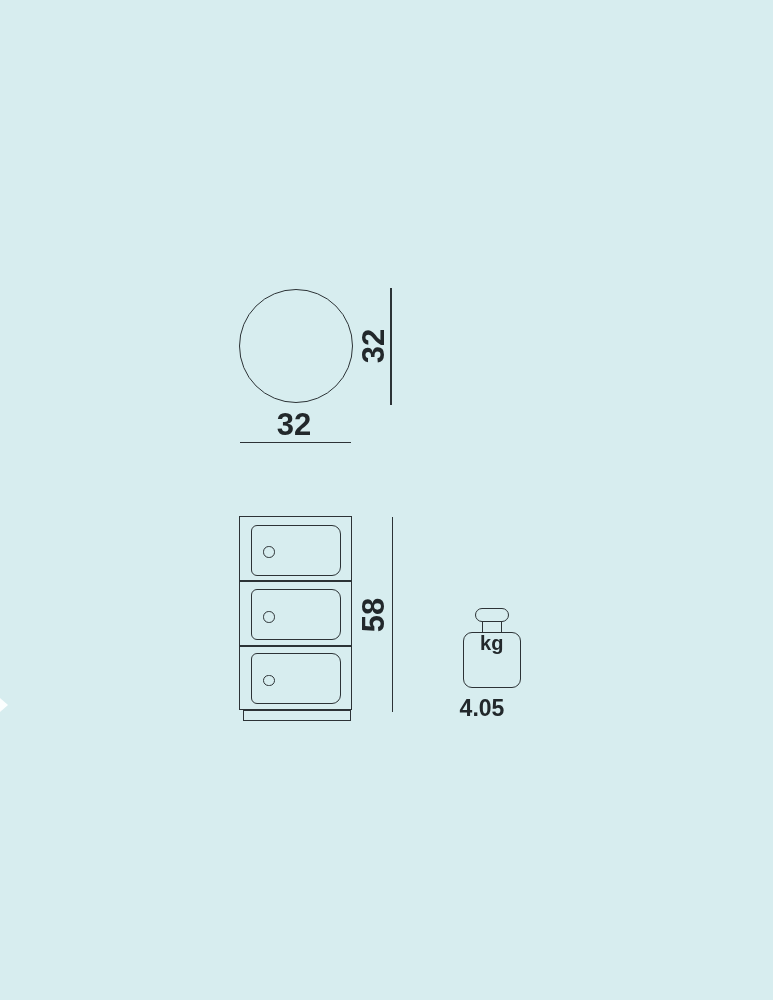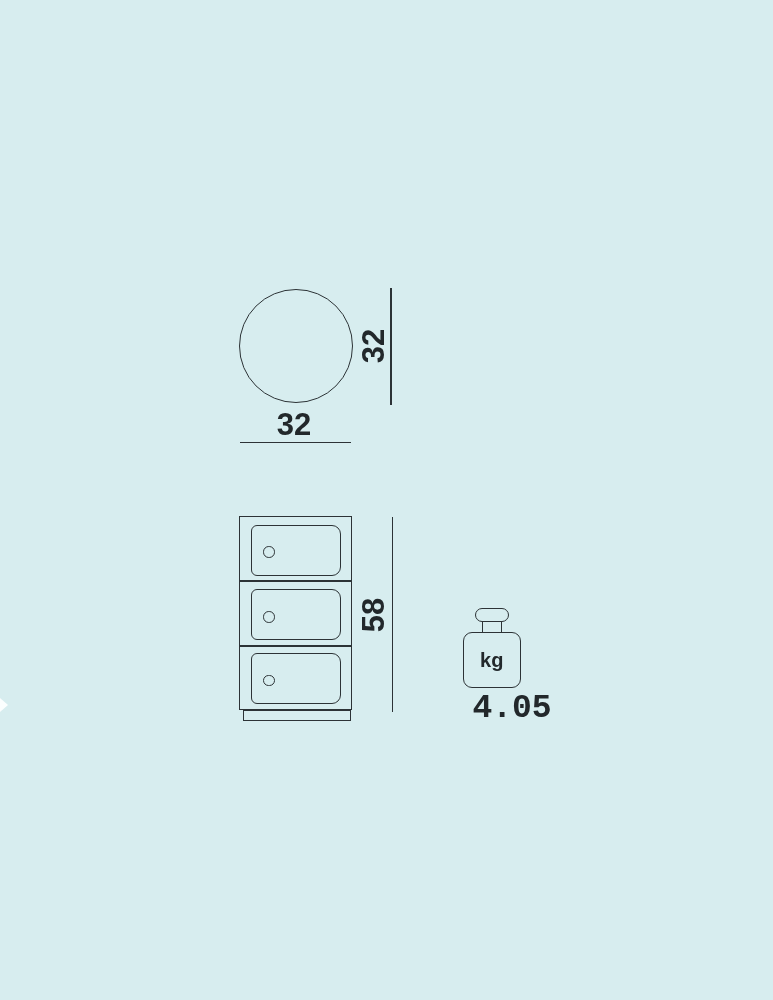--- a/index.html
+++ b/index.html
@@ -67,29 +67,29 @@
     border-radius: 8px;
     background: #d7edef;
     z-index: 2;
   }
   .weight-neck-l { left: 481.5px; top: 619px; width: 1.8px; height: 14px; z-index: 1; }
   .weight-neck-r { left: 500.5px; top: 619px; width: 1.8px; height: 14px; z-index: 1; }
   .weight-body {
     left: 463px; top: 631.5px;
     width: 57.5px; height: 56px;
     border-radius: 9px;
-    display: flex; align-items: center; justify-content: center;
+    display: flex; justify-content: center;
   }
   .weight-unit { font-size: 20px; font-weight: 700; line-height: 1; }
   .weight-value {
     position: absolute;
-    left: 462px; top: 694px;
+    left: 432px; top: 694px;
     width: 100px; height: 28px;
     display: flex; align-items: center; justify-content: center;
-    font-size: 33px; font-weight: 700; line-height: 1; font-family: Liberation Mono, monospace;
+    font-size: 23px; font-weight: 700; line-height: 1;
   }
   
   .edge-artifact {
     position: absolute;
     left: 0; top: 698px;
     width: 8px; height: 14px;
     background: #fbfefe;
     clip-path: polygon(0 0, 100% 50%, 0 100%);
   }
 </style>

